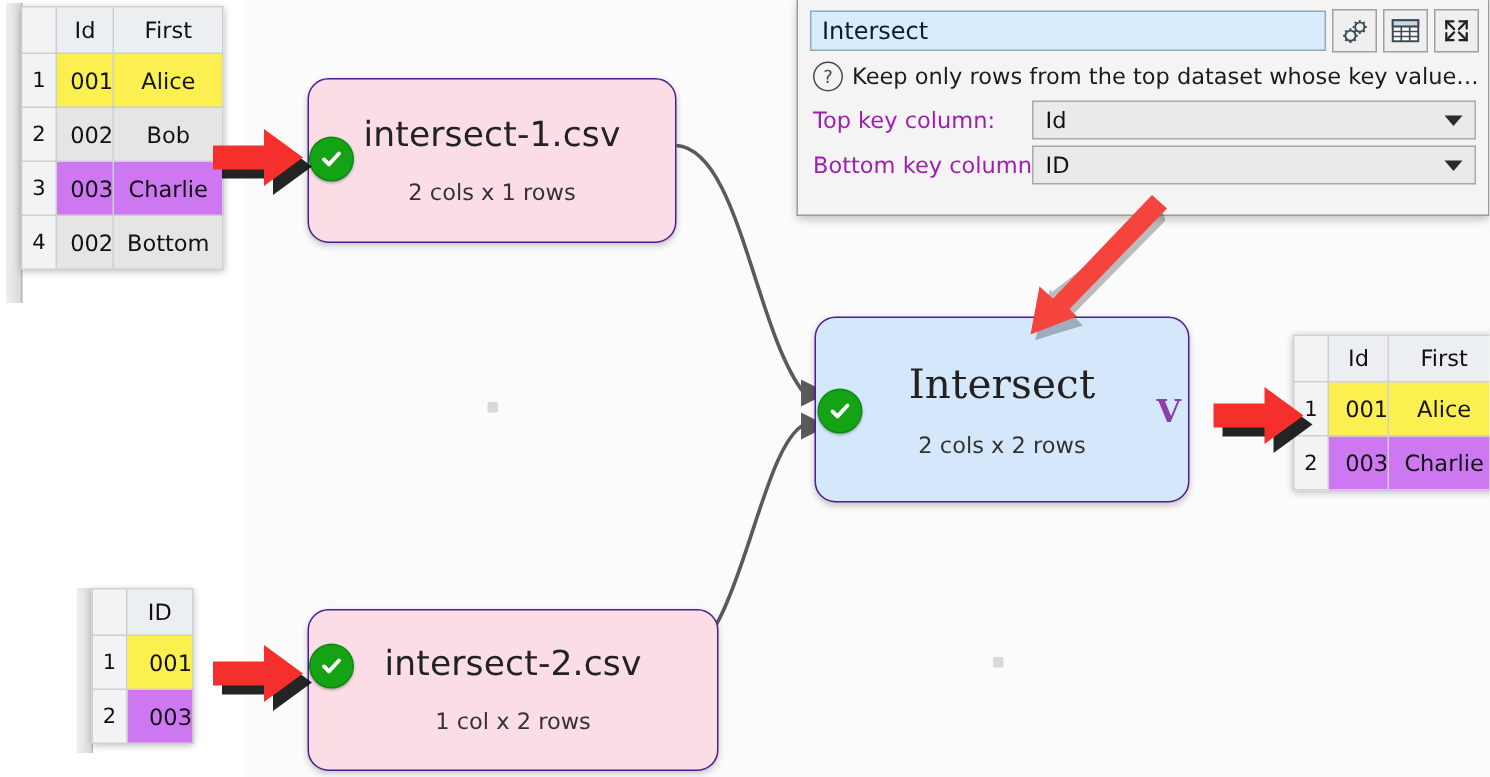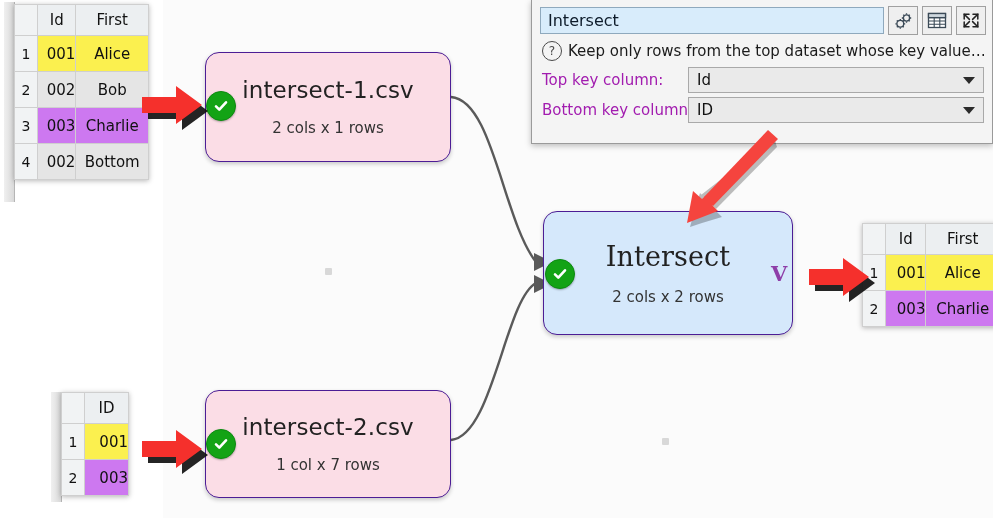--- a/index.html
+++ b/index.html
@@ -105,23 +105,23 @@
 <div class="node src" style="left:205px;top:52px;width:246px;height:110px;">
   <div class="node-title">intersect-1.csv</div>
   <div class="node-sub">2 cols x 1 rows</div>
 </div>
 <div class="check" style="left:206px;top:91px;">
   <svg width="18" height="18" viewBox="0 0 18 18">
       <path d="M4 9.3 L7.3 12.6 L14 5.3" fill="none" stroke="#fff" stroke-width="2.6" stroke-linecap="round" stroke-linejoin="round"></path>
     </svg>
 </div>
 
-<div class="node src" style="left:205px;top:390px;width:246px;height:108px;text-align:right;">
+<div class="node src" style="left:205px;top:406px;width:274px;height:108px;text-align:right;">
   <div class="node-title">intersect-2.csv</div>
-  <div class="node-sub">1 col x 7 rows</div>
+  <div class="node-sub">1 col x 2 rows</div>
 </div>
 <div class="check" style="left:206px;top:429px;">
   <svg width="18" height="18" viewBox="0 0 18 18">
       <path d="M4 9.3 L7.3 12.6 L14 5.3" fill="none" stroke="#fff" stroke-width="2.6" stroke-linecap="round" stroke-linejoin="round"></path>
     </svg>
 </div>
 
 <div class="node op" style="left:543px;top:211px;width:250px;height:124px;">
   <div class="node-title">Intersect</div>
   <div class="node-sub">2 cols x 2 rows</div>

